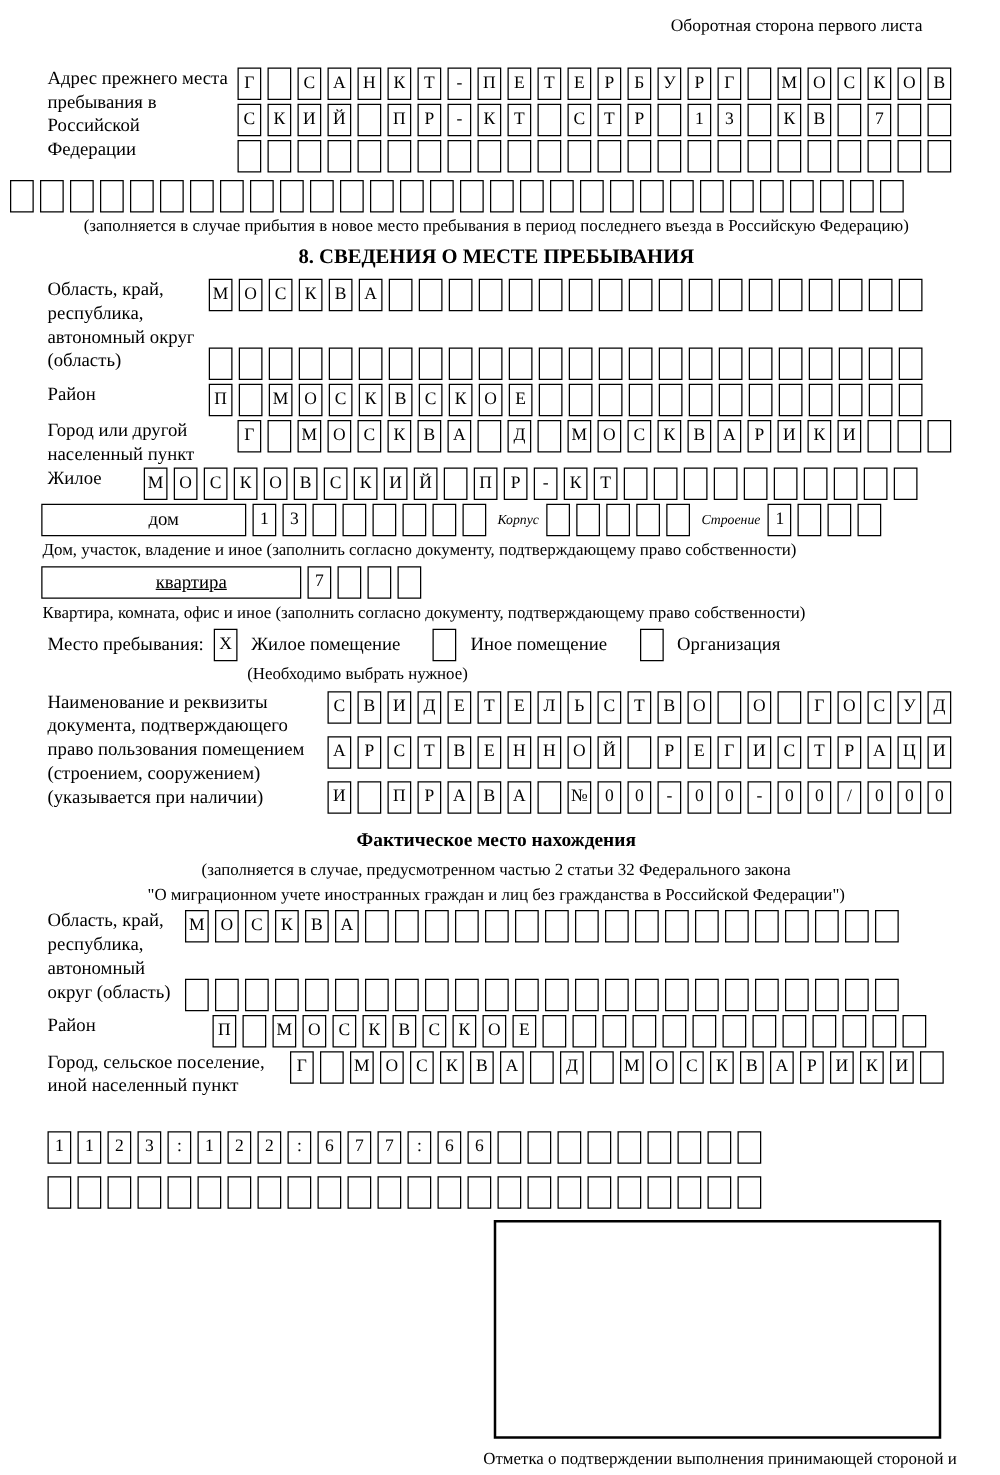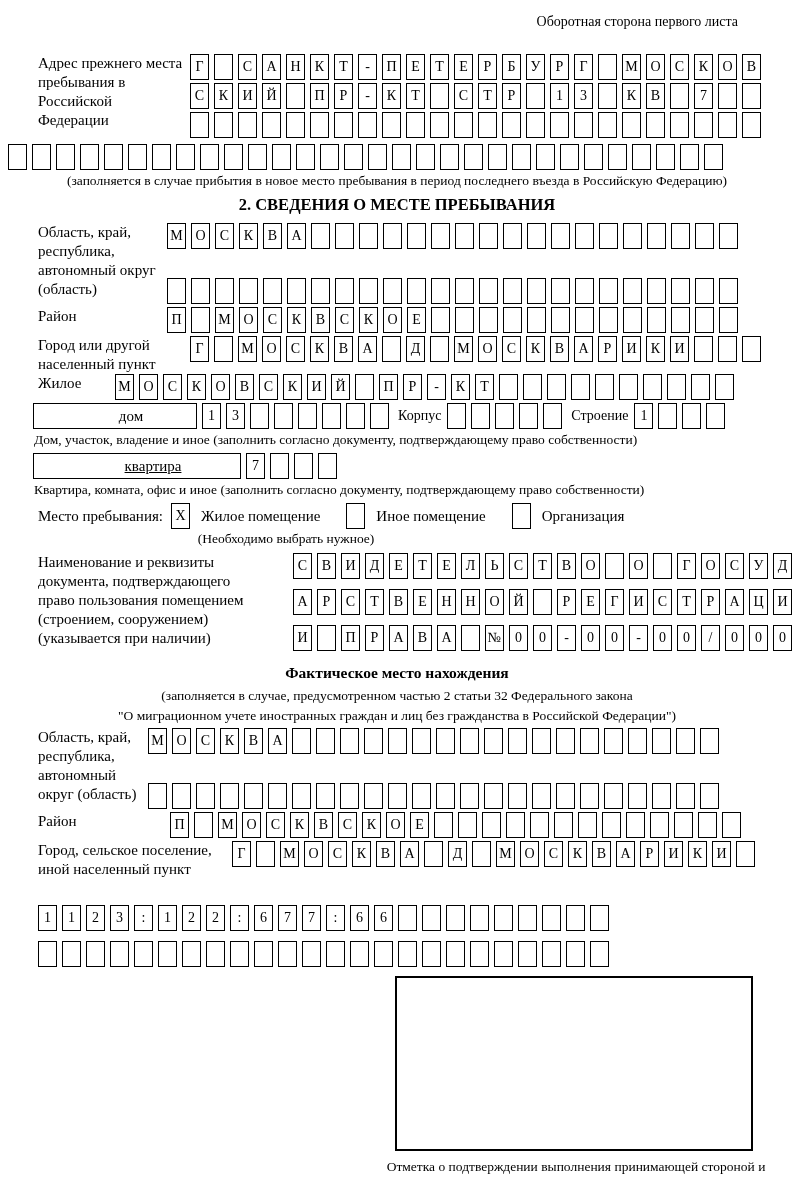--- a/index.html
+++ b/index.html
@@ -41,26 +41,26 @@
   .sub-title{font-size:15.5px;font-weight:bold;text-align:center;margin:10px 0 6px 0;}
   .widebox{
     box-sizing:border-box;flex:none;height:26px;
     border:1.5px solid #000;
     display:flex;align-items:center;justify-content:center;
     font-size:15px;margin-right:5px;padding-left:32px;
   }
   .wb164{width:164px;}
   .wb200{width:208px;text-decoration:underline;}
   .indent7{margin-left:7px;}
-  .inline-label{font-size:14px;line-height:26px;padding:0 6px 0 4px;flex:none;}
+  .inline-label{font-size:11px;line-height:26px;padding:0 6px 0 4px;flex:none;font-style:italic;}
   .stayrow{align-items:center;margin-top:4px;margin-bottom:2px;}
   .staylabel{font-size:15px;margin-right:8px;}
   .stayopt{font-size:15px;margin:0 26px 0 6px;}
   .choose-note{font-size:13.5px;text-align:center;width:520px;margin:0 0 6px 0;}
-  .docblock{margin-top:4px;gap:31px;}
+  .docblock{margin-top:4px;}
   .stamp-wrap{margin-top:6px;}
   .stamp-box{
     box-sizing:border-box;margin-left:369px;
     width:358px;height:175px;border:2px solid #000;
   }
   .stamp-note{
     margin-left:330px;width:440px;
     font-size:13.5px;line-height:1.45;text-align:center;margin-top:6px;
   }
 </style>
@@ -183,21 +183,21 @@
         <span class="cell"></span>
         <span class="cell"></span>
         <span class="cell"></span>
         <span class="cell"></span>
         <span class="cell"></span>
         <span class="cell"></span>
       </div>
     <div class="caption">(заполняется в случае прибытия в новое место пребывания в период последнего въезда в Российскую Федерацию)</div>
   </div>
 
-  <div class="sec-title">2. СВЕДЕНИЯ О МЕСТЕ ПРЕБЫВАНИЯ</div>
+  <div class="sec-title">8. СВЕДЕНИЯ О МЕСТЕ ПРЕБЫВАНИЯ</div>
 
   <div class="row">
     <div class="label w129">Область, край, республика, автономный округ (область)</div>
     <div class="col">
       <div class="cells gap-lg">
           <span class="cell">М</span>
           <span class="cell">О</span>
           <span class="cell">С</span>
           <span class="cell">К</span>
           <span class="cell">В</span>

